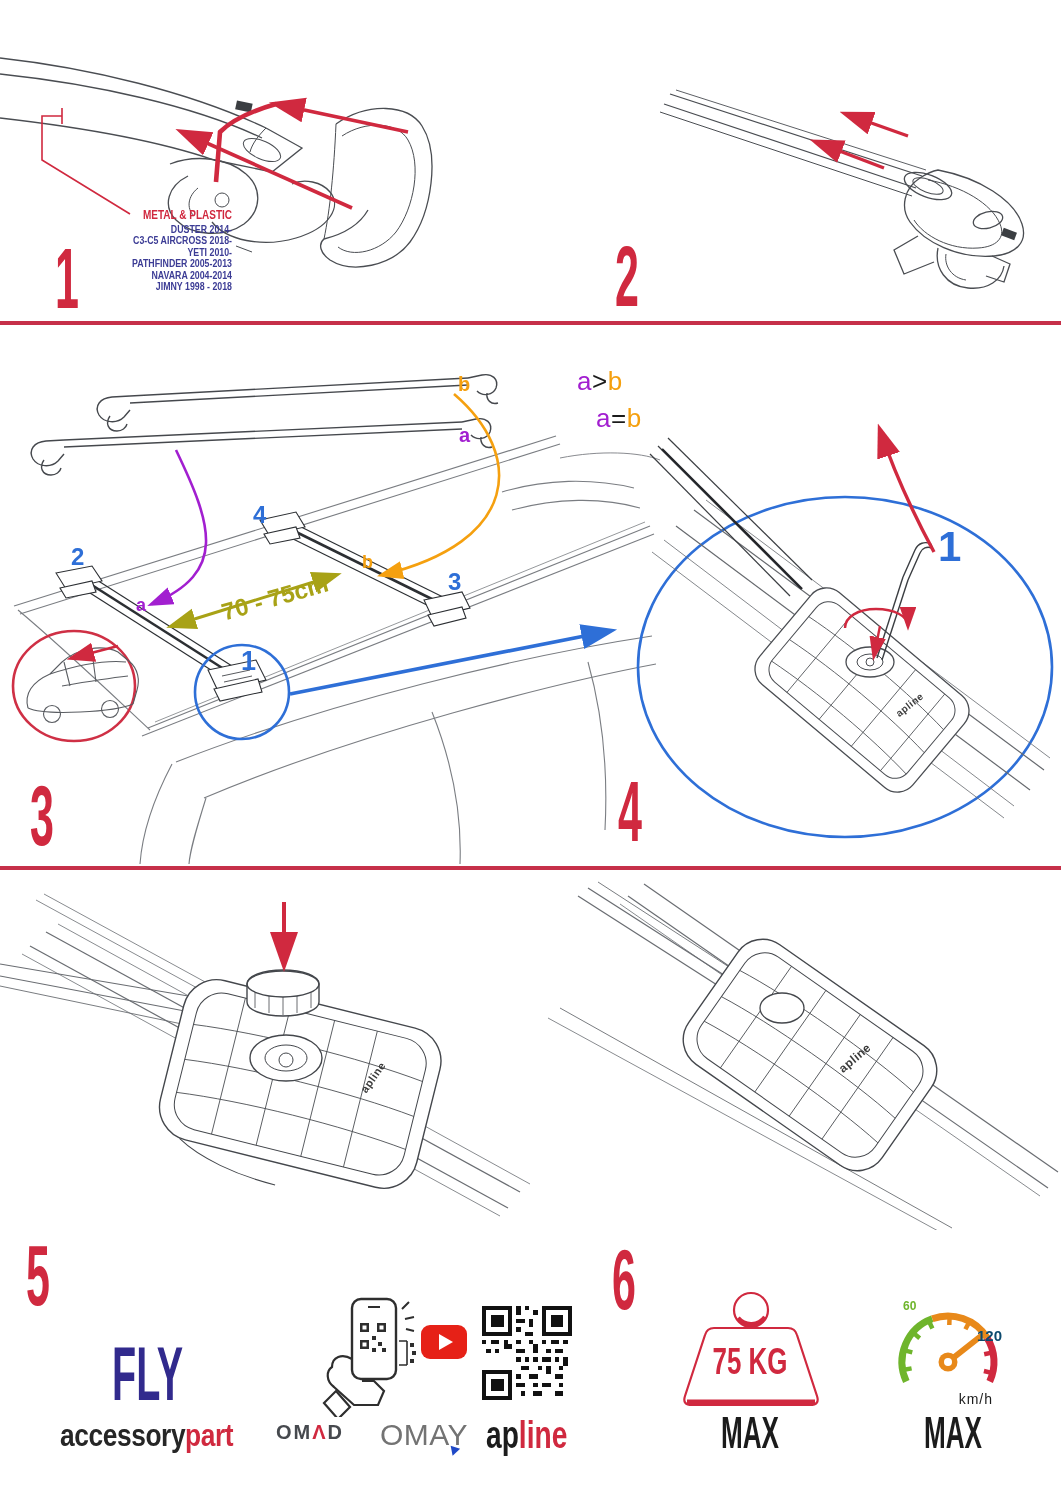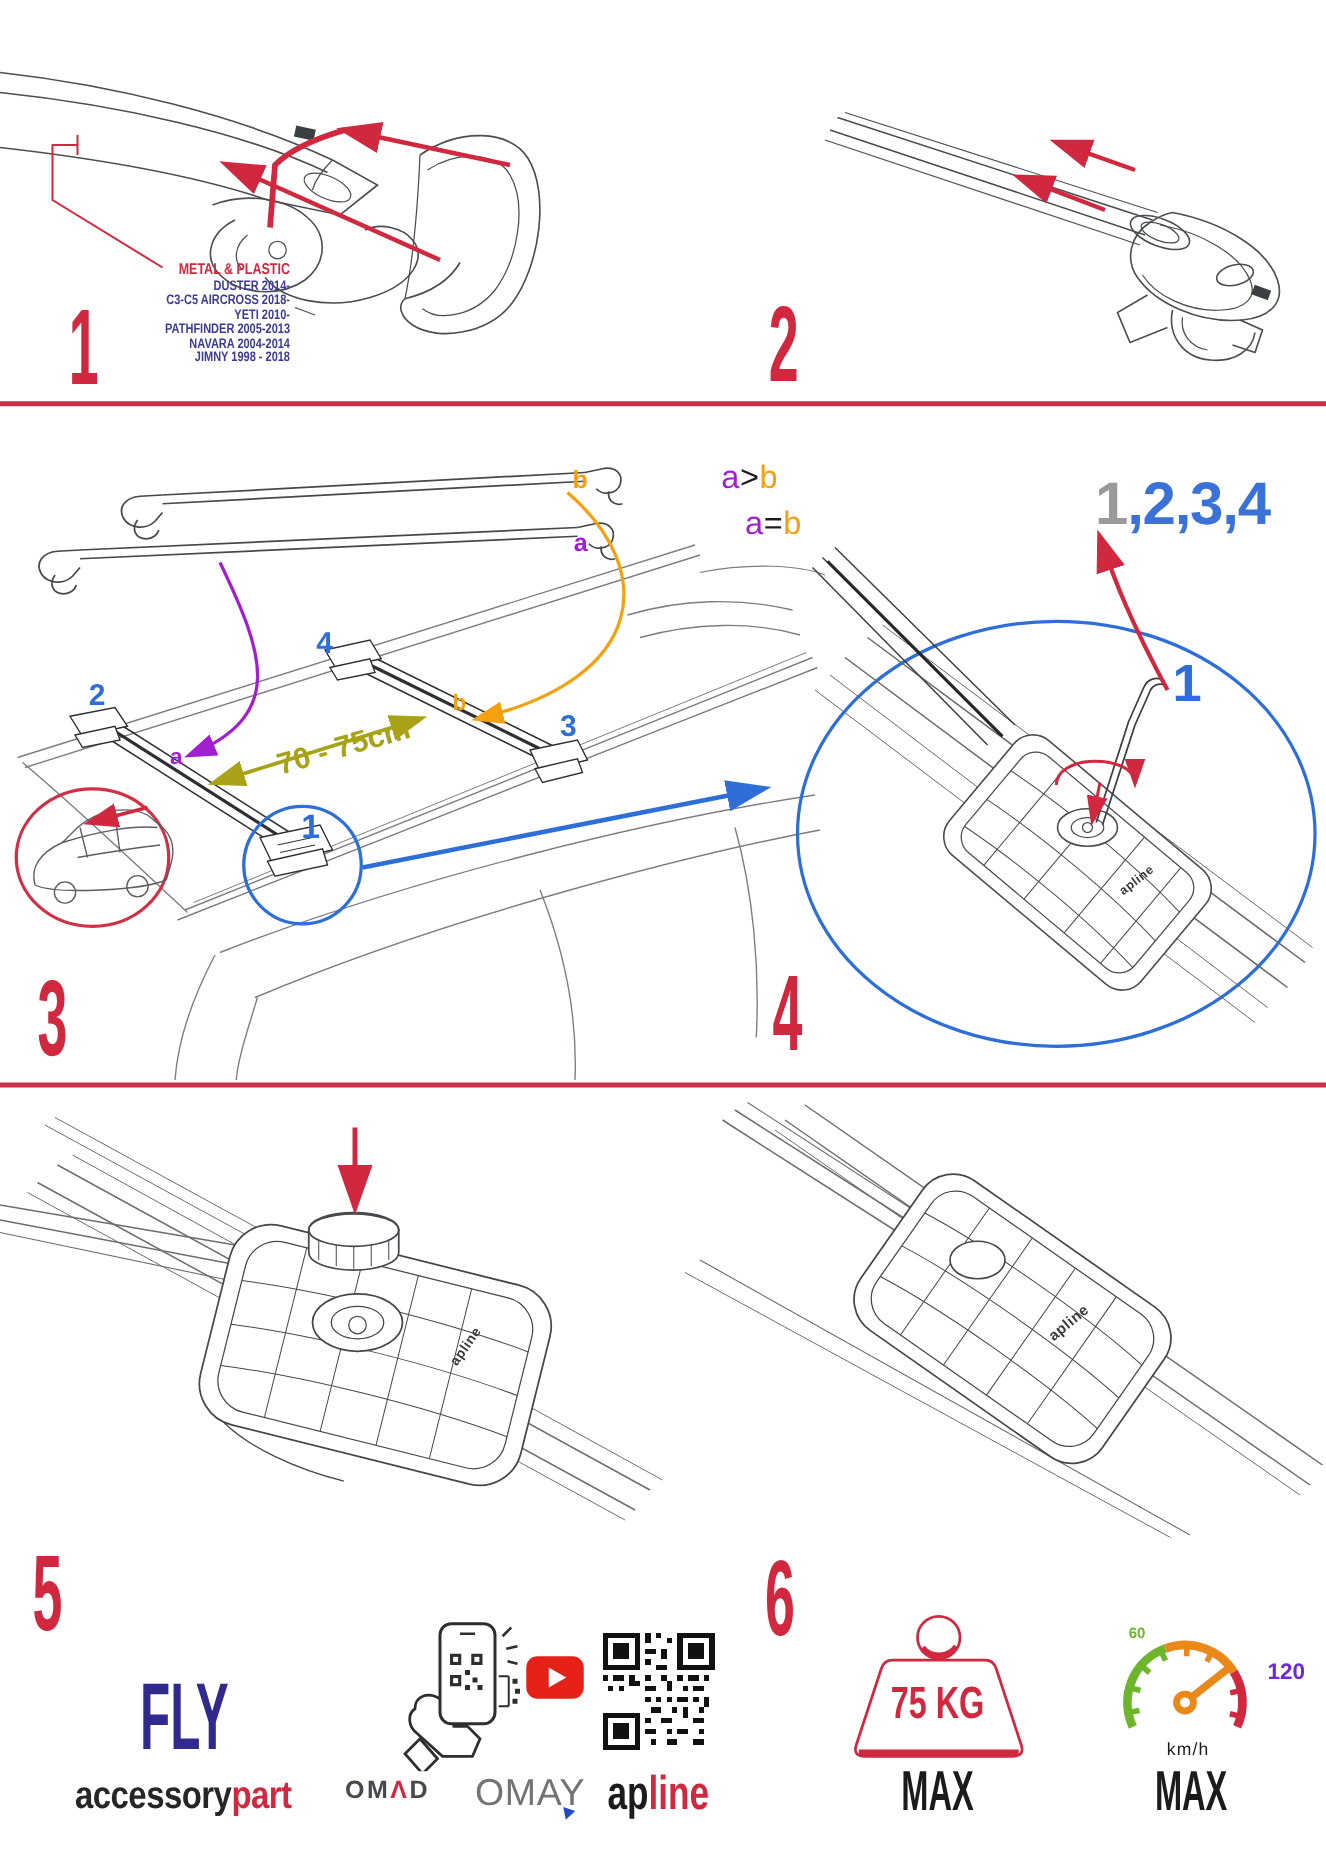--- a/index.html
+++ b/index.html
@@ -211,23 +211,20 @@
   </svg>
 
   <div class="abs rule" style="left:577px;top:368px">
     <span class="pa">a</span><span class="op">&gt;</span><span class="pb">b</span>
   </div>
   <div class="abs rule" style="left:596px;top:405px">
     <span class="pa">a</span><span class="op">=</span><span class="pb">b</span>
   </div>
   <div class="abs" style="left:458px;top:374px;font-size:20px;font-weight:700;color:#f5a00f">b</div>
   <div class="abs" style="left:459px;top:425px;font-size:20px;font-weight:700;color:#a21fd0">a</div>
-  <div class="abs" style="left:876px;top:380px;font-size:48px;font-weight:700;letter-spacing:-1px">
-    <span class="seqgray">1</span><span class="seqblue">,2,3,4</span>
-  </div>
   <div class="abs bluelabel" style="left:71px;top:545px;font-size:24px">2</div>
   <div class="abs bluelabel" style="left:253px;top:503px;font-size:24px">4</div>
   <div class="abs bluelabel" style="left:448px;top:570px;font-size:24px">3</div>
   <div class="abs" style="left:362px;top:553px;font-size:18px;font-weight:700;color:#f5a00f">b</div>
   <div class="abs" style="left:136px;top:596px;font-size:18px;font-weight:700;color:#a21fd0">a</div>
   <div class="abs bluelabel" style="left:241px;top:648px;font-size:27px">1</div>
   <div class="abs" style="left:200px;top:586px;width:150px;text-align:center;font-size:24px;font-weight:700;color:#a8a216;transform:rotate(-16deg)">70 - 75cm</div>
   <div class="abs bluelabel" style="left:938px;top:526px;font-size:42px">1</div>
   <div class="abs brandtiny" style="left:894px;top:700px;transform:rotate(-38deg)">apline</div>
   <div class="abs stepnum" style="left:30px;top:772px">3</div>
@@ -371,17 +368,17 @@
     <g stroke-width="4.5">
       <path d="M16.7,74 L25.6,72.4 M17.6,54.1 L26.3,56.4 M26.8,36.4 L33.7,42.2 M42.5,24.3 L46.4,32.5" stroke="#6fb52c"></path>
       <path d="M63.6,20 L63.3,29 M83.6,25.4 L79.4,33.3 M98.3,37.7 L91.2,43.2" stroke="#e8891a"></path>
       <path d="M107,56.4 L98.2,58.3 M106.6,77.1 L97.9,75" stroke="#d0293f"></path>
     </g>
     <path d="M62,66 L95,40" stroke="#e8891a" stroke-width="6" stroke-linecap="round"></path>
     <circle cx="62" cy="66" r="9.5" fill="#e8891a"></circle>
     <circle cx="62" cy="66" r="4" fill="#ffffff"></circle>
   </svg>
   <div class="abs" style="left:903px;top:1300px;font-size:12px;font-weight:700;color:#6fb52c">60</div>
-  <div class="abs" style="left:1014px;top:1328px;font-size:18px;font-weight:700;color:#6d28d9">120</div>
-  <div class="abs" style="left:908px;top:1392px;width:85px;text-align:center;font-size:14px;color:#1b1b1b;letter-spacing:1px">km/h</div>
+  <div class="abs" style="left:977px;top:1328px;font-size:15px;font-weight:700;color:#0c4a6e">120</div>
+  <div class="abs" style="left:908px;top:1392px;width:85px;text-align:right;font-size:14px;color:#1b1b1b;letter-spacing:1px">km/h</div>
   <div class="abs maxtxt" style="left:905px;top:1410px;width:90px">MAX</div>
 
 </div>
 
 </body></html>

